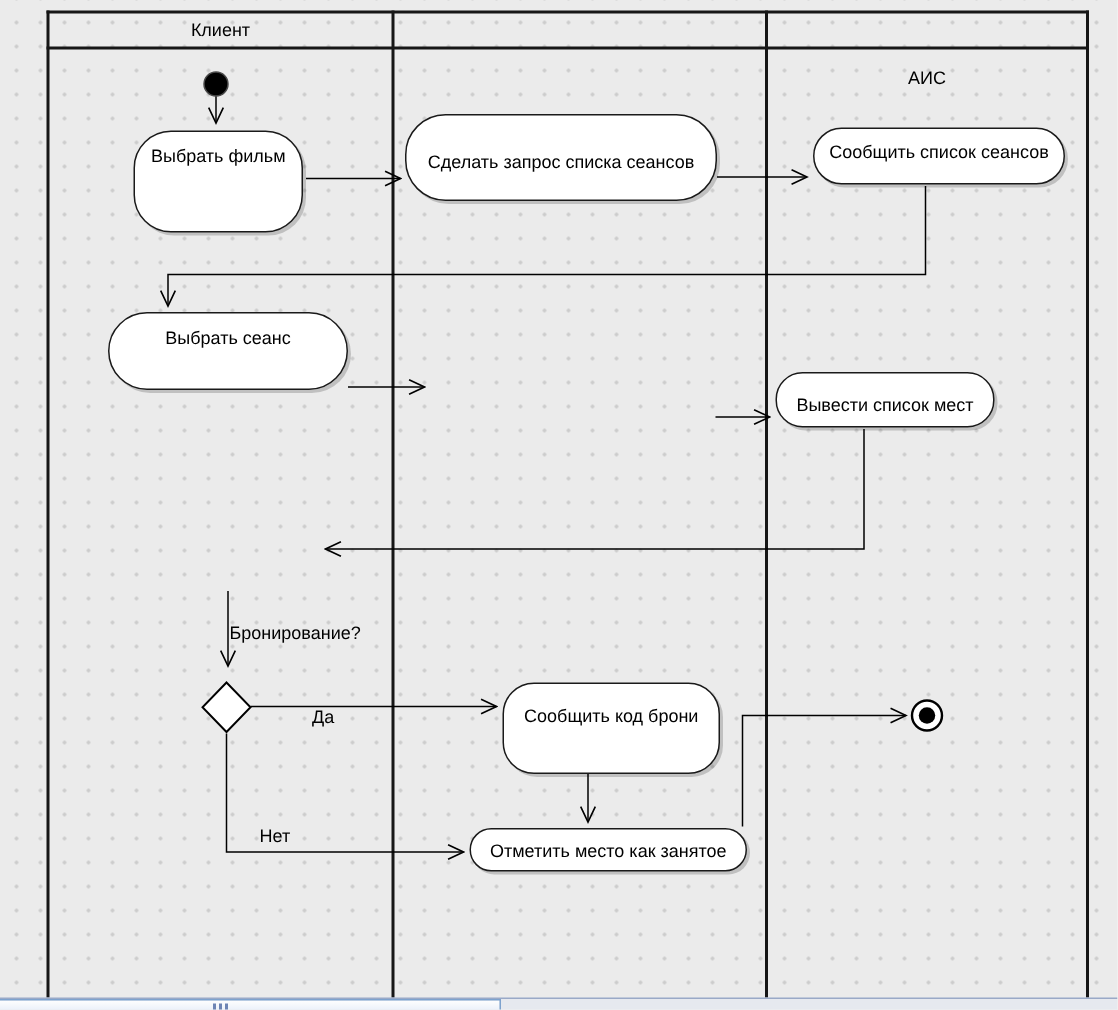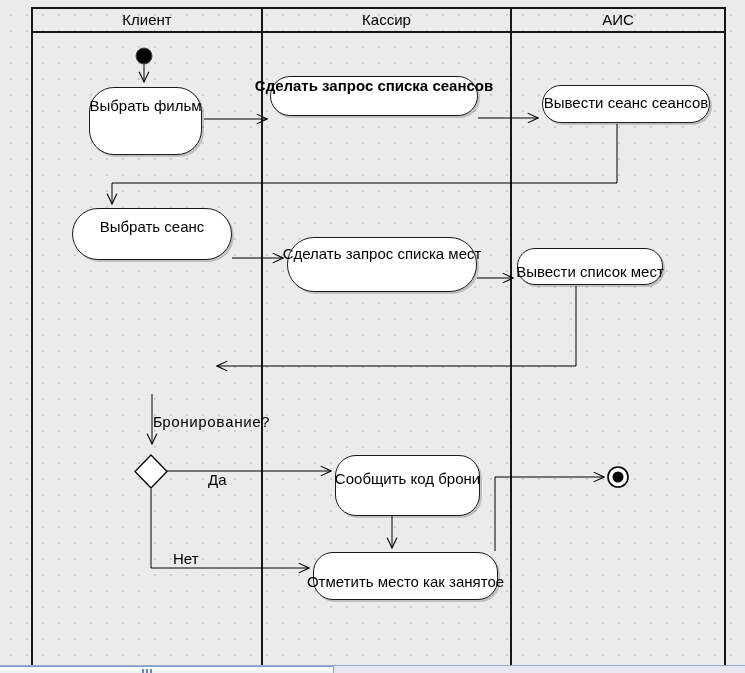--- a/index.html
+++ b/index.html
@@ -1,39 +1,39 @@
 <!DOCTYPE html>
 <html><head>
 <meta charset="utf-8">
 <style>
   html,body { margin:0; padding:0; }
   .canvas {
     position:relative; width:745px; height:673px; overflow:hidden;
     background-color:#ebebeb;
     background-image: radial-gradient(circle, #cccccc 1px, transparent 1.4px);
     background-size:16px 16px; background-position:3px 7px;
-    font-family:"Liberation Sans", sans-serif; font-size:15px; color:#000;
+    font-family:"Liberation Sans", sans-serif; font-size:12px; color:#000;
   }
   
   .frame {
     position:absolute; left:31px; top:7px; width:695px; height:659px;
     box-sizing:border-box;
     border:2px solid #161616; border-bottom:none;
   }
   .header-sep { position:absolute; left:31px; top:31px; width:695px; height:2px; background:#161616; }
   .lane-divider { position:absolute; top:7px; width:2px; height:659px; background:#161616; }
   .divider-1 { left:261px; }
   .divider-2 { left:510px; }
   .lane-header {
     position:absolute; top:9px; height:22px; line-height:22px;
     text-align:center; overflow:hidden;
   }
   .lane-header-1 { left:33px;  width:228px; }
   .lane-header-2 { left:263px; width:247px; }
-  .lane-header-3 { left:512px; width:212px; }
+  .lane-header-3 { left:512px; width:212px;margin-top:32px; }
 
   
   .activity {
     position:absolute; box-sizing:border-box;
     background:#ffffff; border:1.4px solid #1a1a1a;
     display:flex; justify-content:center; align-items:flex-start;
     white-space:nowrap;
     box-shadow:2px 2px 0 rgba(0,0,0,0.18);
     z-index:3;
   }
@@ -61,23 +61,20 @@
 <div class="canvas">
 
   <div class="frame"></div>
   <div class="header-sep"></div>
   <div class="lane-divider divider-1"></div>
   <div class="lane-divider divider-2"></div>
 
   <div class="lane-header lane-header-1">
     <span>Клиент</span>
   </div>
-  <div class="lane-header lane-header-2">
-    <span>Кассир</span>
-  </div>
   <div class="lane-header lane-header-3">
     <span>АИС</span>
   </div>
 
   <svg class="wires" width="745" height="673" viewBox="0 0 745 673">
     <defs>
       <marker id="arr" viewBox="0 0 12 12" refX="11" refY="6" markerWidth="13" markerHeight="13" orient="auto">
         <path d="M1.5,1.5 L11,6 L1.5,10.5" fill="none" stroke="#000" stroke-width="1"></path>
       </marker>
     </defs>
@@ -97,43 +94,40 @@
 
     <circle cx="144" cy="56" r="8" fill="#000" stroke="#4a4a4a" stroke-width="1"></circle>
     <polygon points="151,455 167,471.5 151,488 135,471.5" fill="#fff" stroke="#000" stroke-width="1.3"></polygon>
     <circle cx="618" cy="477" r="10" fill="#fff" stroke="#000" stroke-width="1.6"></circle>
     <circle cx="618" cy="477" r="5.5" fill="#000"></circle>
   </svg>
 
   <div class="activity" style="left:89px; top:87px; width:113px; height:68px; border-radius:25px; padding-top:9px;">
     <span>Выбрать фильм</span>
   </div>
-  <div class="activity" style="left:270px; top:76px; width:208px; height:40px; border-radius:27px; padding-top:0;font-weight:bold;">
+  <div class="activity" style="left:270px; top:76px; width:208px; height:58px; border-radius:27px; padding-top:24px;">
     <span>Сделать запрос списка сеансов</span>
   </div>
   <div class="activity" style="left:542px; top:85px; width:168px; height:38px; border-radius:19px; padding-top:8px;">
-    <span>Вывести сеанс сеансов</span>
+    <span>Сообщить список сеансов</span>
   </div>
   <div class="activity" style="left:72px; top:208px; width:160px; height:52px; border-radius:26px; padding-top:9px;text-align:center;">
     <span>Выбрать сеанс</span>
-  </div>
-  <div class="activity" style="left:287px; top:237px; width:190px; height:55px; border-radius:27px; padding-top:7px;">
-    <span>Сделать запрос списка мест</span>
   </div>
   <div class="activity" style="left:517px; top:248px; width:146px; height:37px; border-radius:18px; padding-top:14px;">
     <span>Вывести список мест</span>
   </div>
   <div class="activity" style="left:335px; top:455px; width:145px; height:61px; border-radius:21px; padding-top:14px;">
     <span>Сообщить код брони</span>
   </div>
-  <div class="activity" style="left:313px; top:552px; width:185px; height:48px; border-radius:20px; padding-top:20px;">
+  <div class="activity" style="left:313px; top:552px; width:185px; height:29px; border-radius:20px; padding-top:7px;">
     <span>Отметить место как занятое</span>
   </div>
 
-  <div class="edge-label" style="left:153px; top:415px;font-family:Liberation Mono, monospace;">Бронирование?</div>
+  <div class="edge-label" style="left:153px; top:415px;">Бронирование?</div>
   <div class="edge-label" style="left:208px; top:471px;">Да</div>
   <div class="edge-label" style="left:173px; top:550px;">Нет</div>
 
   <div class="scrollbar">
     <div class="scroll-thumb">
       <span class="scroll-grip">
           <i></i>
           <i></i>
           <i></i>
         </span>

